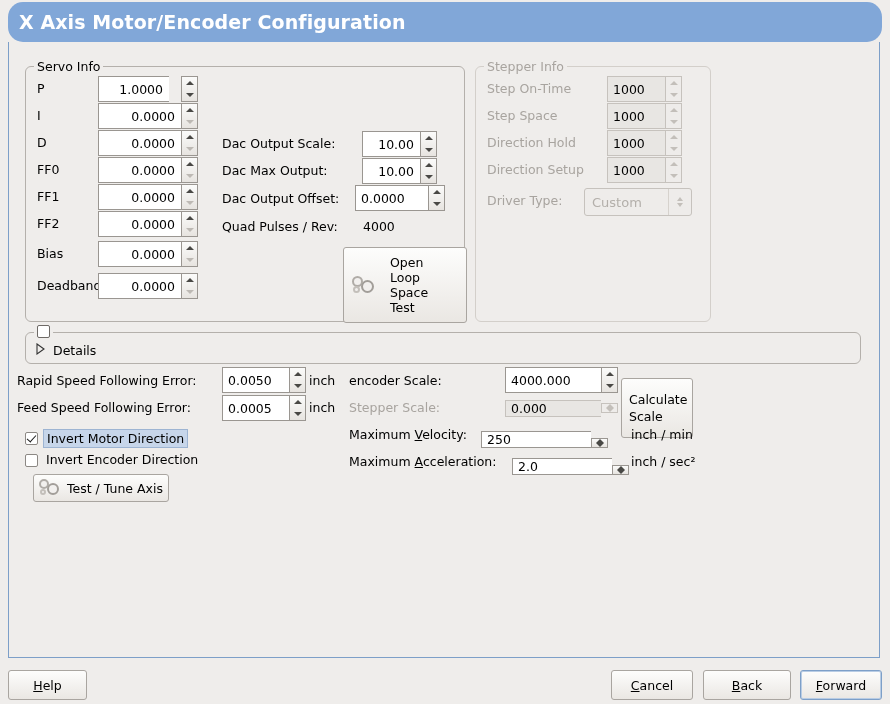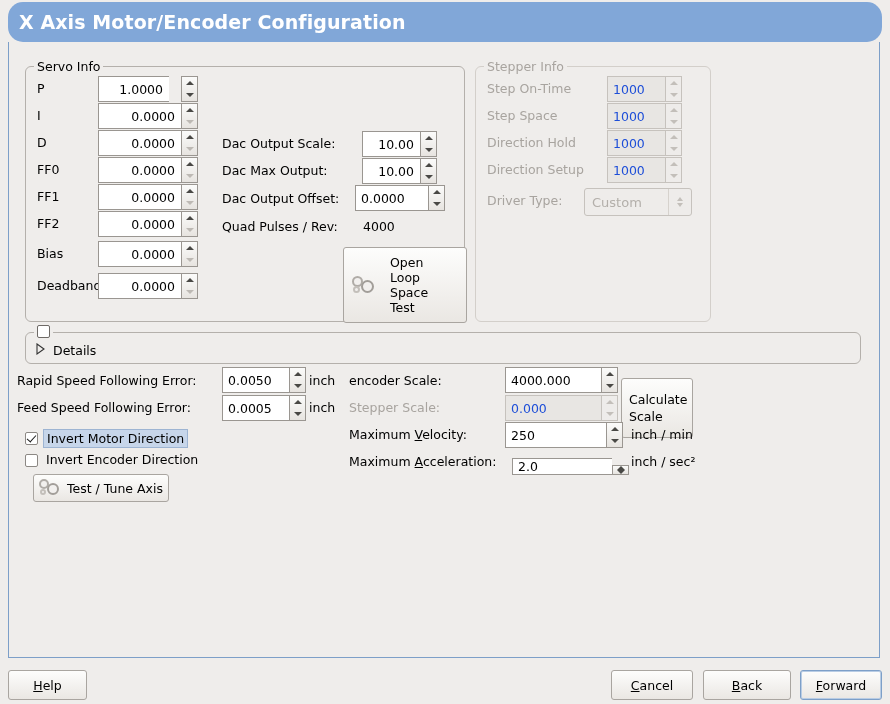--- a/index.html
+++ b/index.html
@@ -85,21 +85,21 @@
     align-items: center;
     padding-right: 6px;
     font-size: 12.5px;
     color: #000;
   }
   .spin .sp-field.right { justify-content: flex-end; }
   .spin .sp-field.left { justify-content: flex-start; padding-left: 5px; padding-right: 0; }
   .spin.disabled .sp-field {
     background: #e8e6e3;
     border-color: #c6c2bd;
-    color: #1d4ed8;
+    color: #000000;
   }
   .spin .sp-btns {
     width: 17px;
     flex: 0 0 17px;
     border: 1px solid #9a9691;
     background: linear-gradient(180deg, #fbfbfa 0%, #e7e4e0 100%);
     box-sizing: border-box;
     display: flex;
     flex-direction: column;
   }
@@ -470,36 +470,36 @@
   <span class="lbl" style="left:340px; top:332px;">encoder Scale:</span>
   <div class="spin" style="left:496px; top:325px; width:113px;">
     <div class="sp-field left">4000.000</div>
     <div class="sp-btns">
       <div class="sp-up"></div>
       <div class="sp-dn"></div>
     </div>
   </div>
 
   <span class="lbl dim" style="left:340px; top:359px;">Stepper Scale:</span>
-  <div class="spin disabled" style="left:496px; top:353px; width:113px;">
+  <div class="spin disabled" style="left:496px; top:353px; width:113px;align-items:center;">
     <div class="sp-field left">0.000</div>
     <div class="sp-btns">
       <div class="sp-up"></div>
       <div class="sp-dn"></div>
     </div>
   </div>
 
   <div class="btn" style="left:612px; top:336px; width:72px; height:60px; flex-direction:column; align-items:flex-start; justify-content:center; padding-left:7px; line-height:17px;">
     <span>Calculate</span>
     <span>Scale</span>
   </div>
 
   <span class="lbl" style="left:340px; top:386px;"><span>Maximum </span><span class="u">V</span><span>elocity:</span>
   </span>
-  <div class="spin" style="left:496px; top:380px; width:118px;">
+  <div class="spin" style="left:472px; top:380px; width:127px;align-items:flex-end;">
     <div class="sp-field left">250</div>
     <div class="sp-btns">
       <div class="sp-up"></div>
       <div class="sp-dn"></div>
     </div>
   </div>
   <span class="lbl" style="left:622px; top:386px;">inch / min</span>
 
   <span class="lbl" style="left:340px; top:413px;"><span>Maximum </span><span class="u">A</span><span>cceleration:</span>
   </span>

